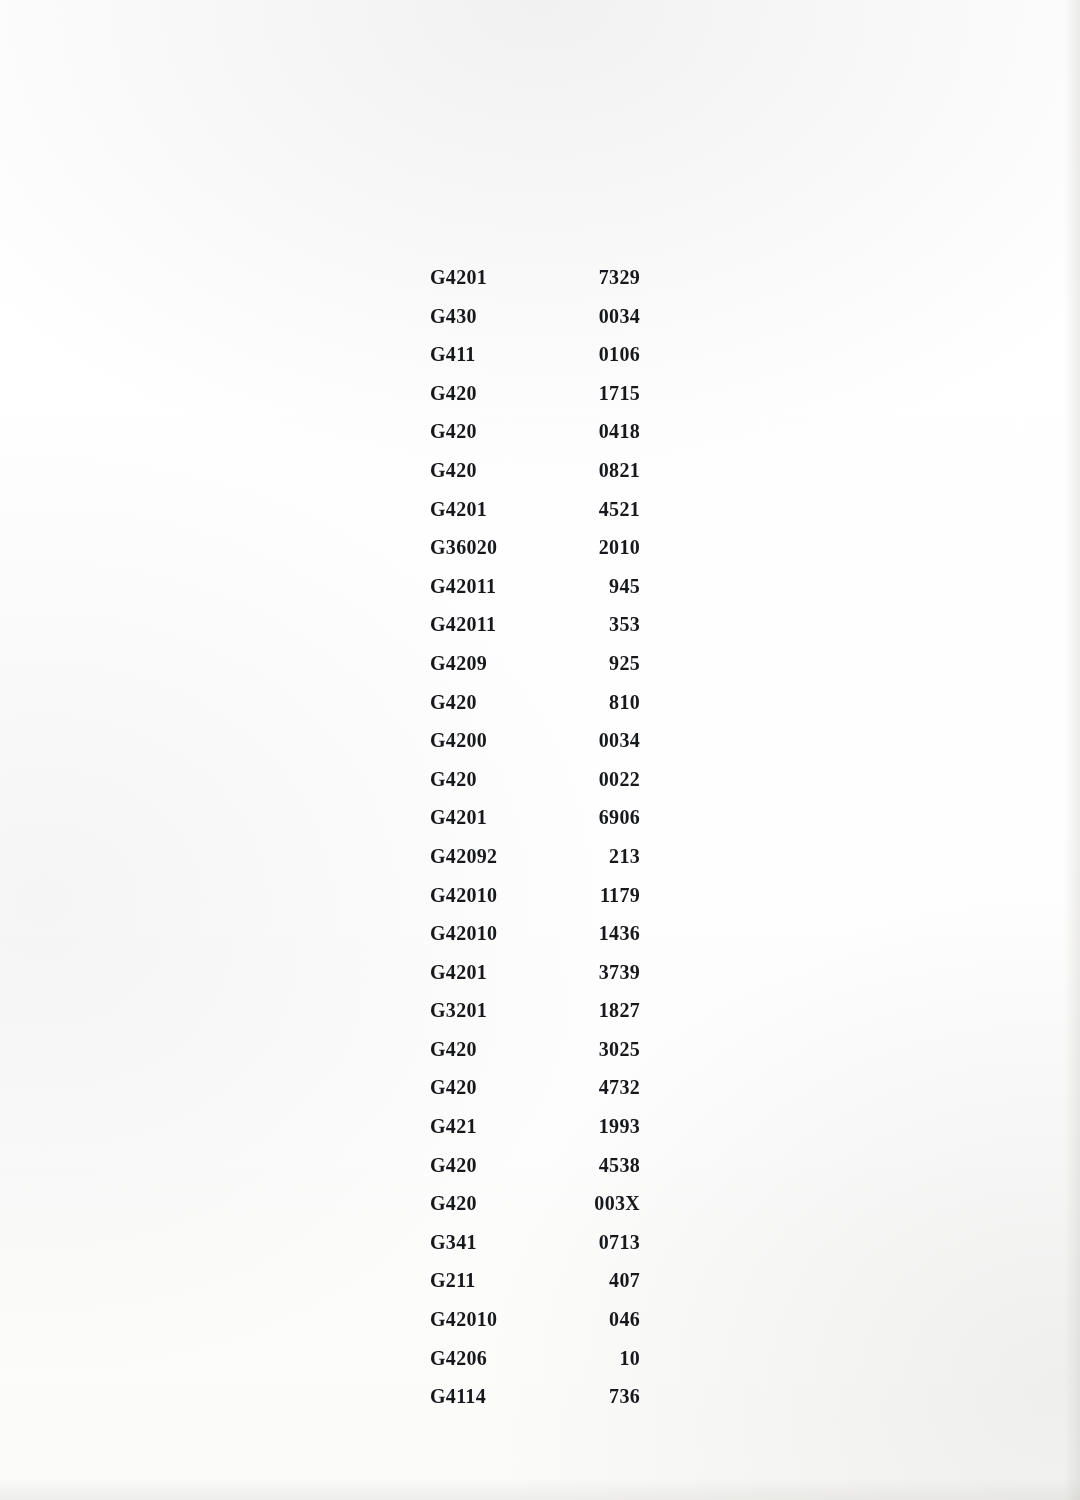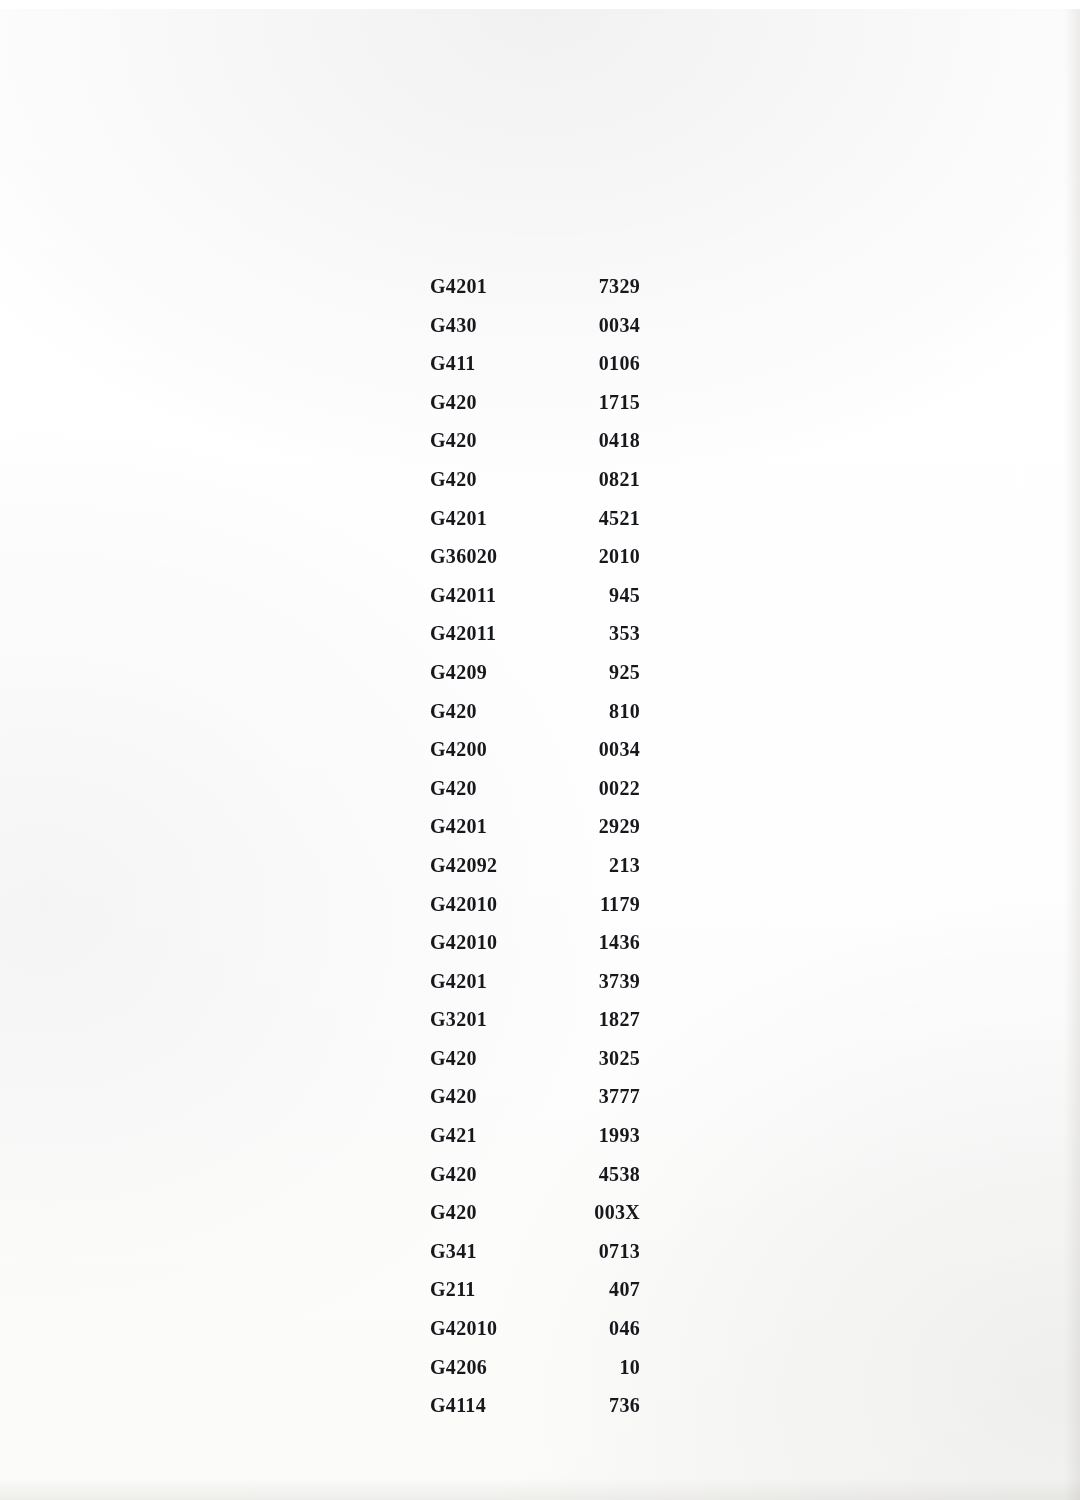--- a/index.html
+++ b/index.html
@@ -8,21 +8,20 @@
     background:#ffffff;
     font-family:"Liberation Serif","DejaVu Serif",serif;
     overflow:hidden;position:relative;
   }
 
   
   #photo{
     position:absolute;inset:0;
     background:#e5e5e5;
     overflow:hidden;
-    margin-top:9px;
   }
   
   .wood{
     position:absolute;left:0;top:0;width:1080px;height:30px;
     background:
       linear-gradient(to bottom,
         rgba(255,255,255,0) 0%,
         rgba(255,255,255,0) 30%,
         rgba(255,255,255,.55) 72%,
         #ffffff 100%),
@@ -379,21 +378,21 @@
           </span>
           <span class="c-school">武汉市江岸区铭新街小学</span>
         </div>
         <div class="row">
           <span class="c-id">989</span>
           <span class="c-name">郭天浩</span>
           <span class="c-sex">男</span>
           <span class="c-sid">
             <span class="sid-pre">G4201</span>
             <span class="sid-mask"></span>
-            <span class="sid-post">2929</span>
+            <span class="sid-post">6906</span>
           </span>
           <span class="c-school">武汉市江岸区光华路小学</span>
         </div>
         <div class="row">
           <span class="c-id">1241</span>
           <span class="c-name">朱子扬</span>
           <span class="c-sex">男</span>
           <span class="c-sid">
             <span class="sid-pre">G42092</span>
             <span class="sid-mask"></span>
@@ -456,21 +455,21 @@
           </span>
           <span class="c-school">武汉市育才家园小学</span>
         </div>
         <div class="row">
           <span class="c-id">491</span>
           <span class="c-name">吴金倩</span>
           <span class="c-sex">女</span>
           <span class="c-sid">
             <span class="sid-pre">G420</span>
             <span class="sid-mask"></span>
-            <span class="sid-post">3777</span>
+            <span class="sid-post">4732</span>
           </span>
           <span class="c-school">武汉市实验小学</span>
         </div>
         <div class="row">
           <span class="c-id">1041</span>
           <span class="c-name">代雅洁</span>
           <span class="c-sex">女</span>
           <span class="c-sid">
             <span class="sid-pre">G421</span>
             <span class="sid-mask"></span>

